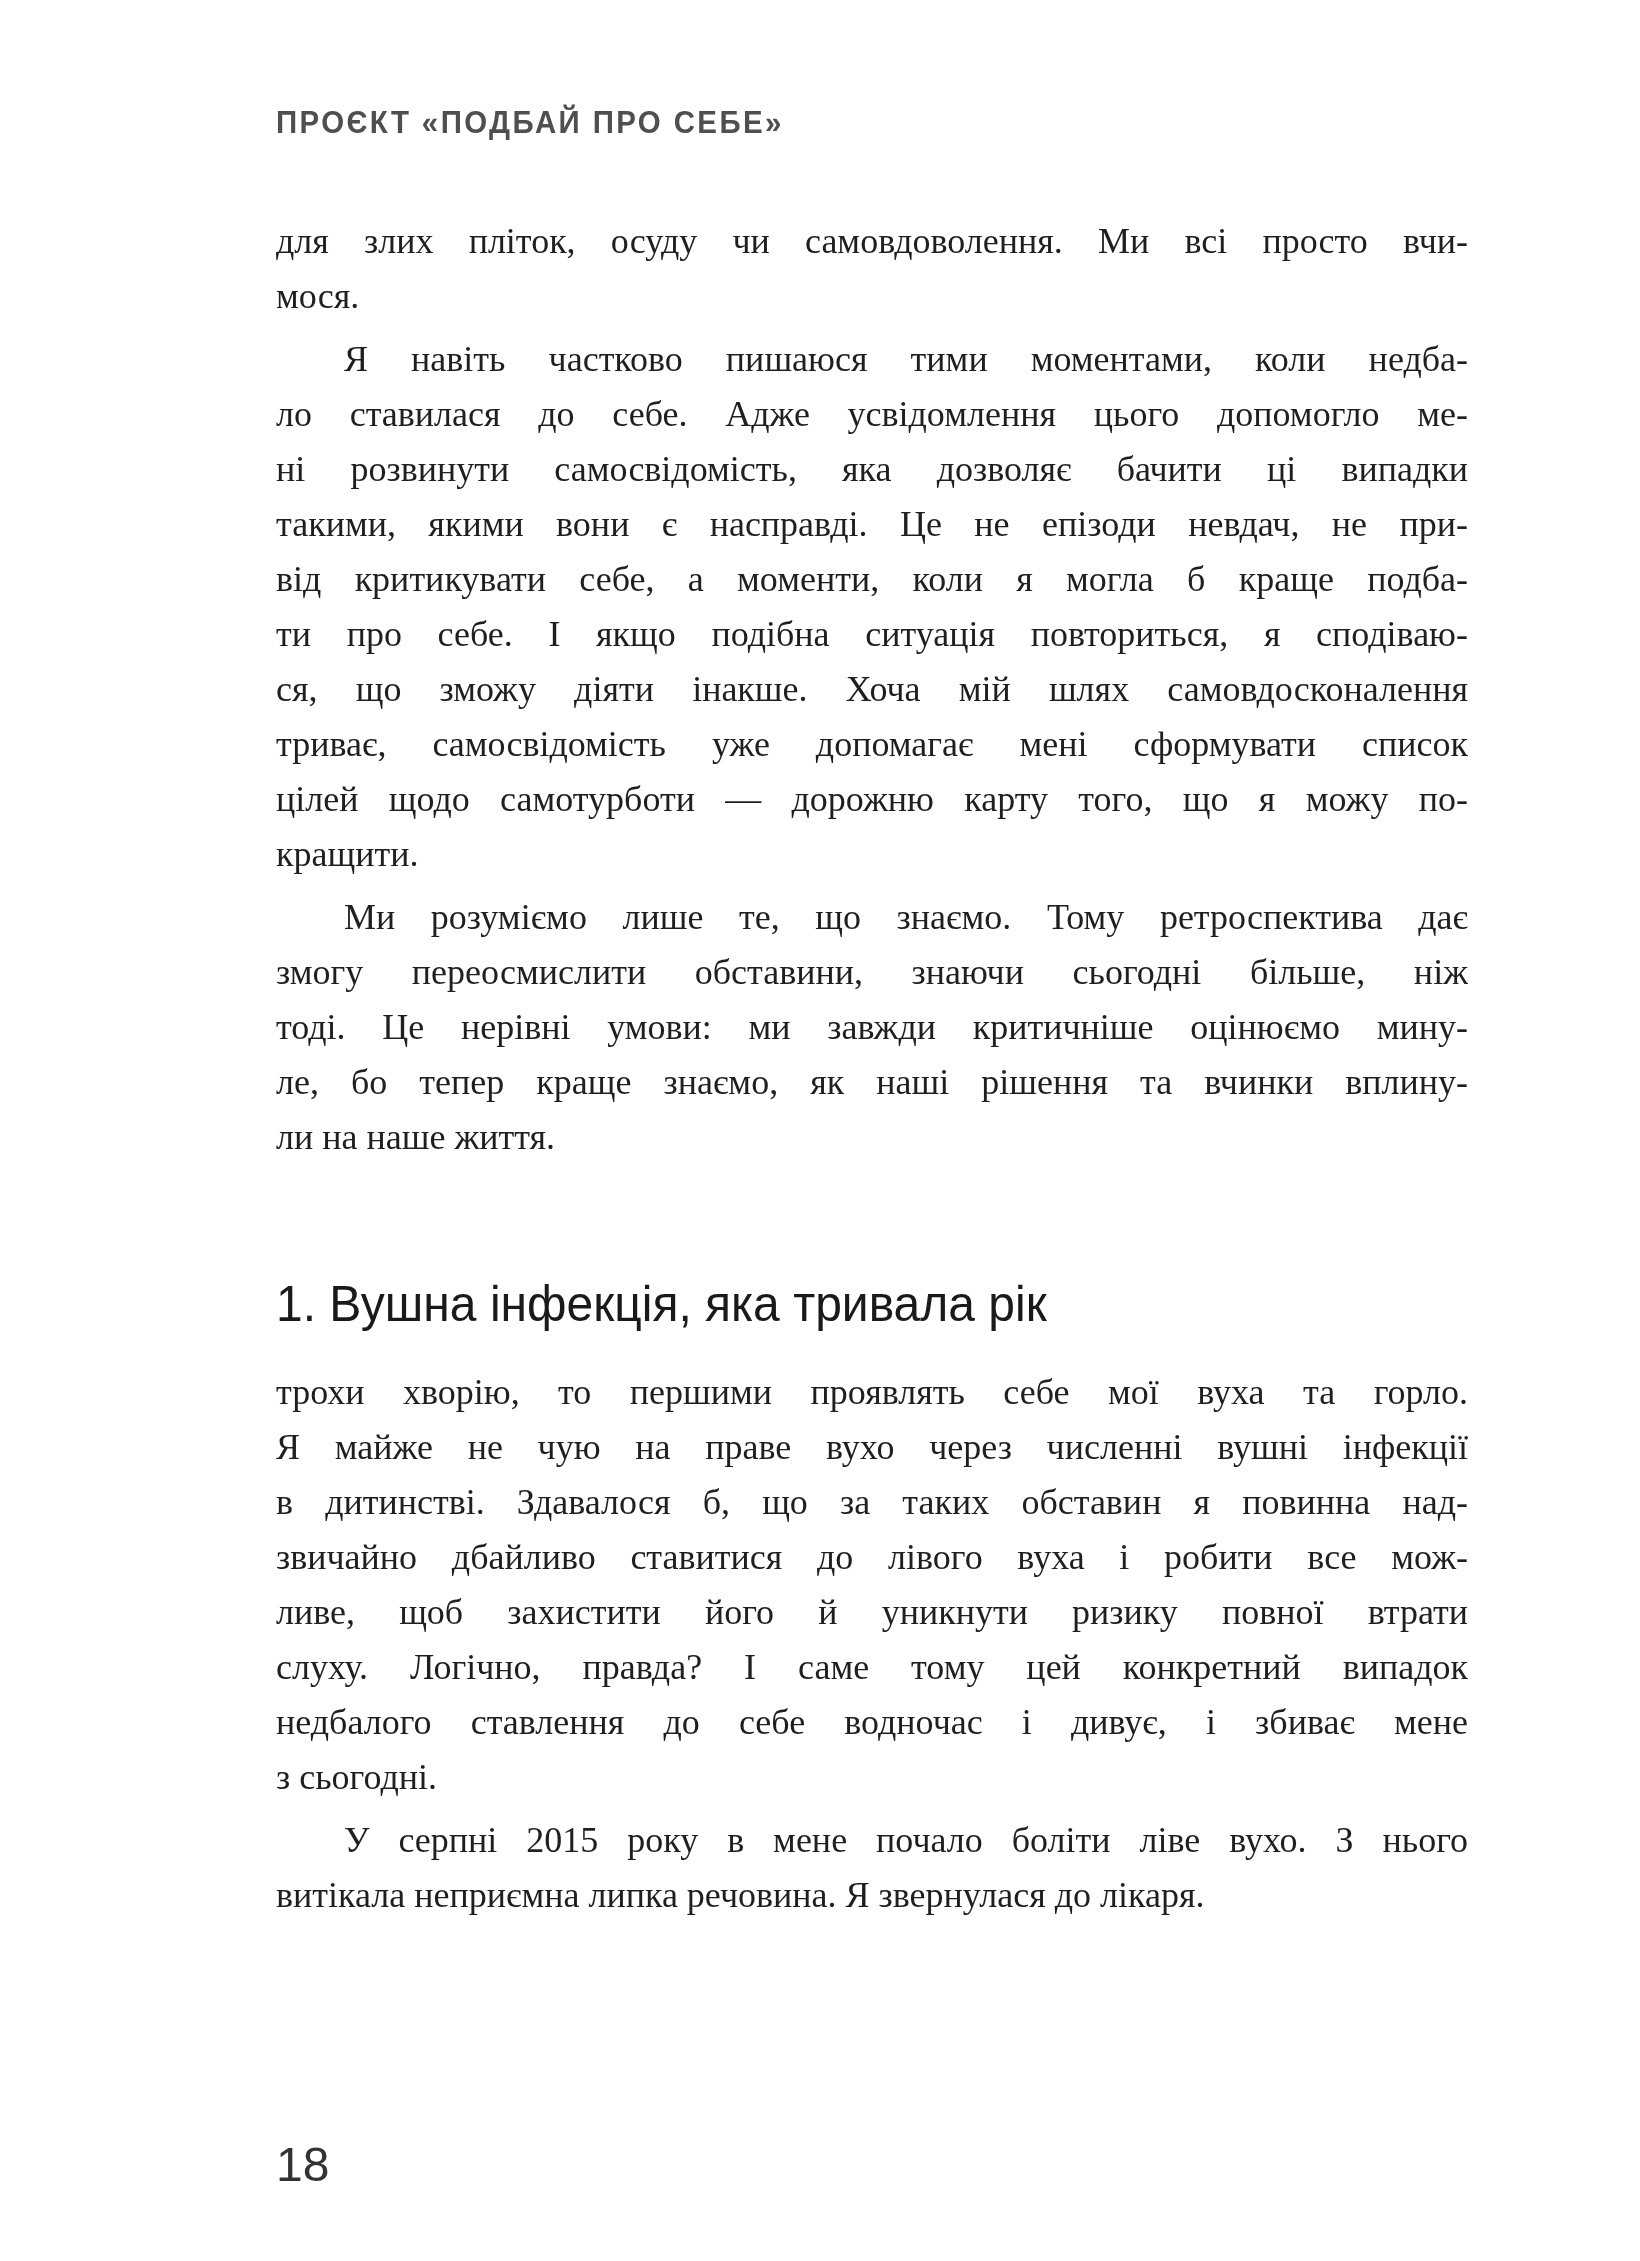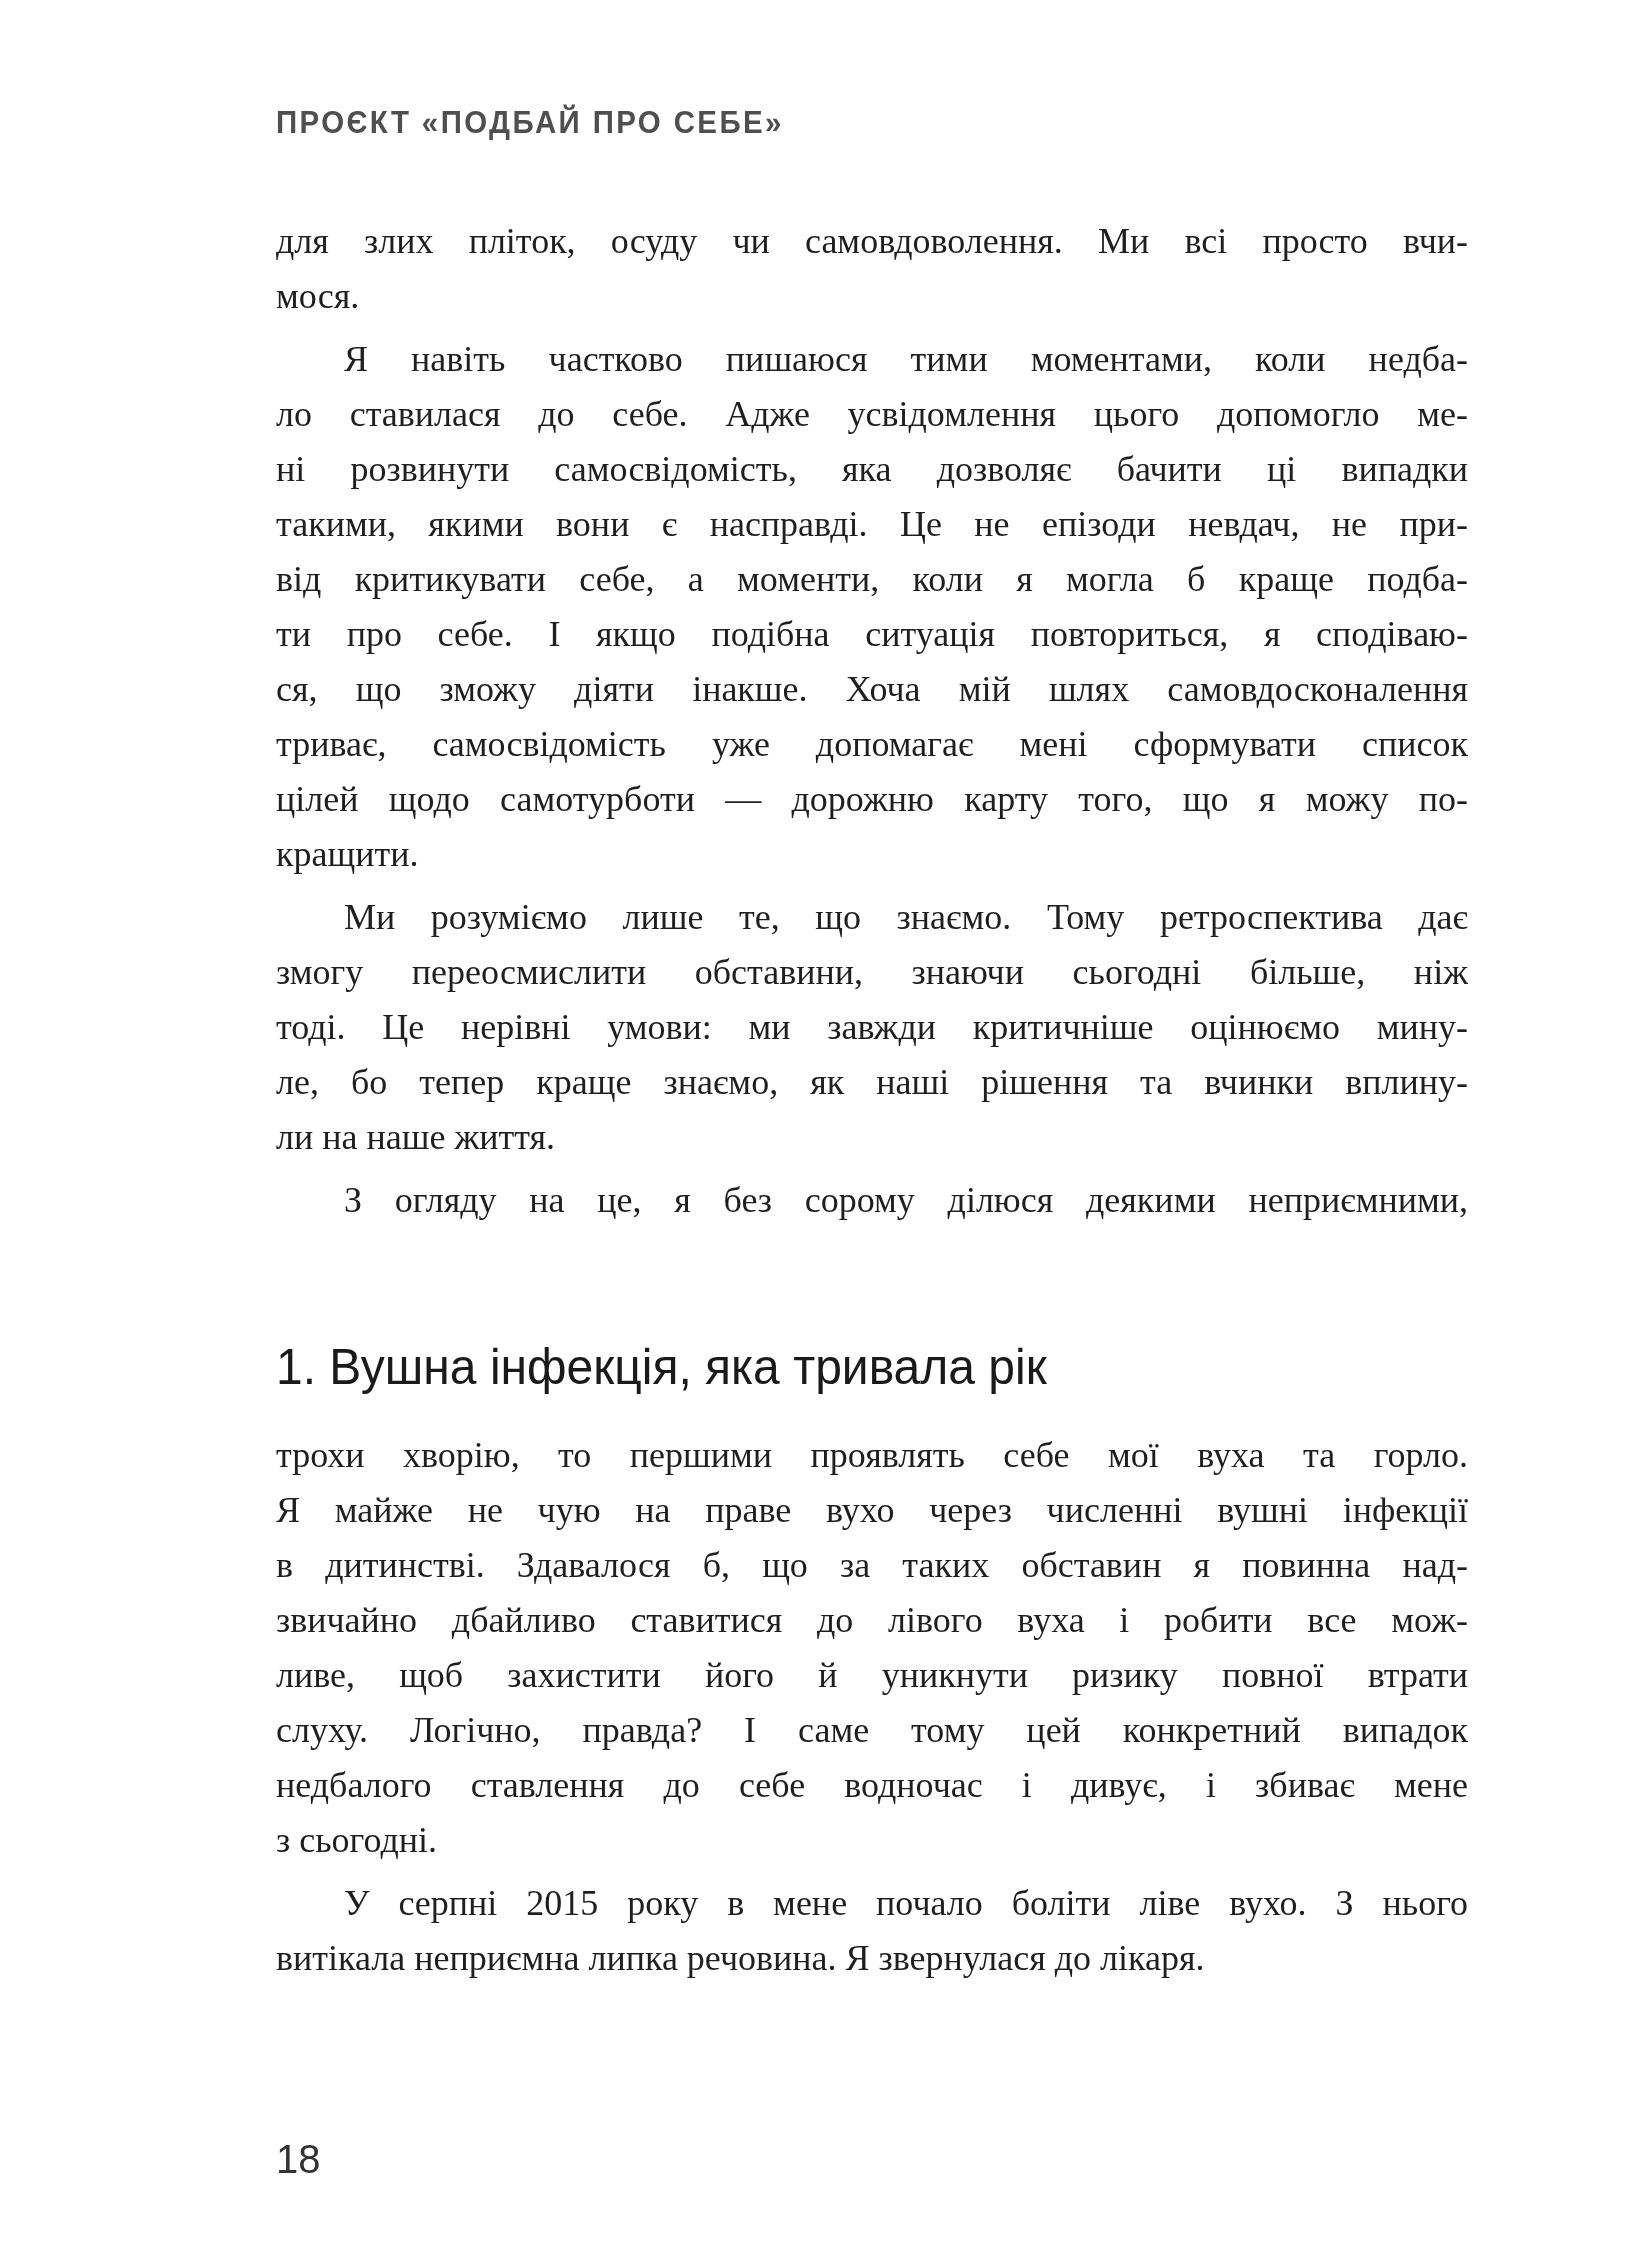--- a/index.html
+++ b/index.html
@@ -66,21 +66,21 @@
     margin-bottom: 31px;
     transform: scaleX(0.96);
     transform-origin: left center;
     white-space: nowrap;
   }
   .page-number {
     position: absolute;
     left: 276px;
     top: 2137px;
     font-family: "Liberation Sans", sans-serif;
-    font-size: 40px;
+    font-size: 48px;
     color: #333333;
   }
 </style>
 </head>
 <body>
 
 <div class="page">
   <div class="running-header">ПРОЄКТ «ПОДБАЙ ПРО СЕБЕ»</div>
 
   <div class="body-text">
@@ -101,21 +101,20 @@
         <div class="line last">кращити.</div>
       </div>
       <div class="paragraph">
         <div class="line indent">Ми розуміємо лише те, що знаємо. Тому ретроспектива дає</div>
         <div class="line">змогу переосмислити обставини, знаючи сьогодні більше, ніж</div>
         <div class="line">тоді. Це нерівні умови: ми завжди критичніше оцінюємо мину-</div>
         <div class="line">ле, бо тепер краще знаємо, як наші рішення та вчинки вплину-</div>
         <div class="line last">ли на наше життя.</div>
       </div>
       <div class="paragraph">
-        <div class="line indent">З огляду на це, я без сорому ділюся деякими неприємними,</div>
       </div>
       <div class="section-heading">1. Вушна інфекція, яка тривала рік</div>
       <div class="paragraph">
         <div class="line">трохи хворію, то першими проявлять себе мої вуха та горло.</div>
         <div class="line">Я майже не чую на праве вухо через численні вушні інфекції</div>
         <div class="line">в дитинстві. Здавалося б, що за таких обставин я повинна над-</div>
         <div class="line">звичайно дбайливо ставитися до лівого вуха і робити все мож-</div>
         <div class="line">ливе, щоб захистити його й уникнути ризику повної втрати</div>
         <div class="line">слуху. Логічно, правда? І саме тому цей конкретний випадок</div>
         <div class="line">недбалого ставлення до себе водночас і дивує, і збиває мене</div>

